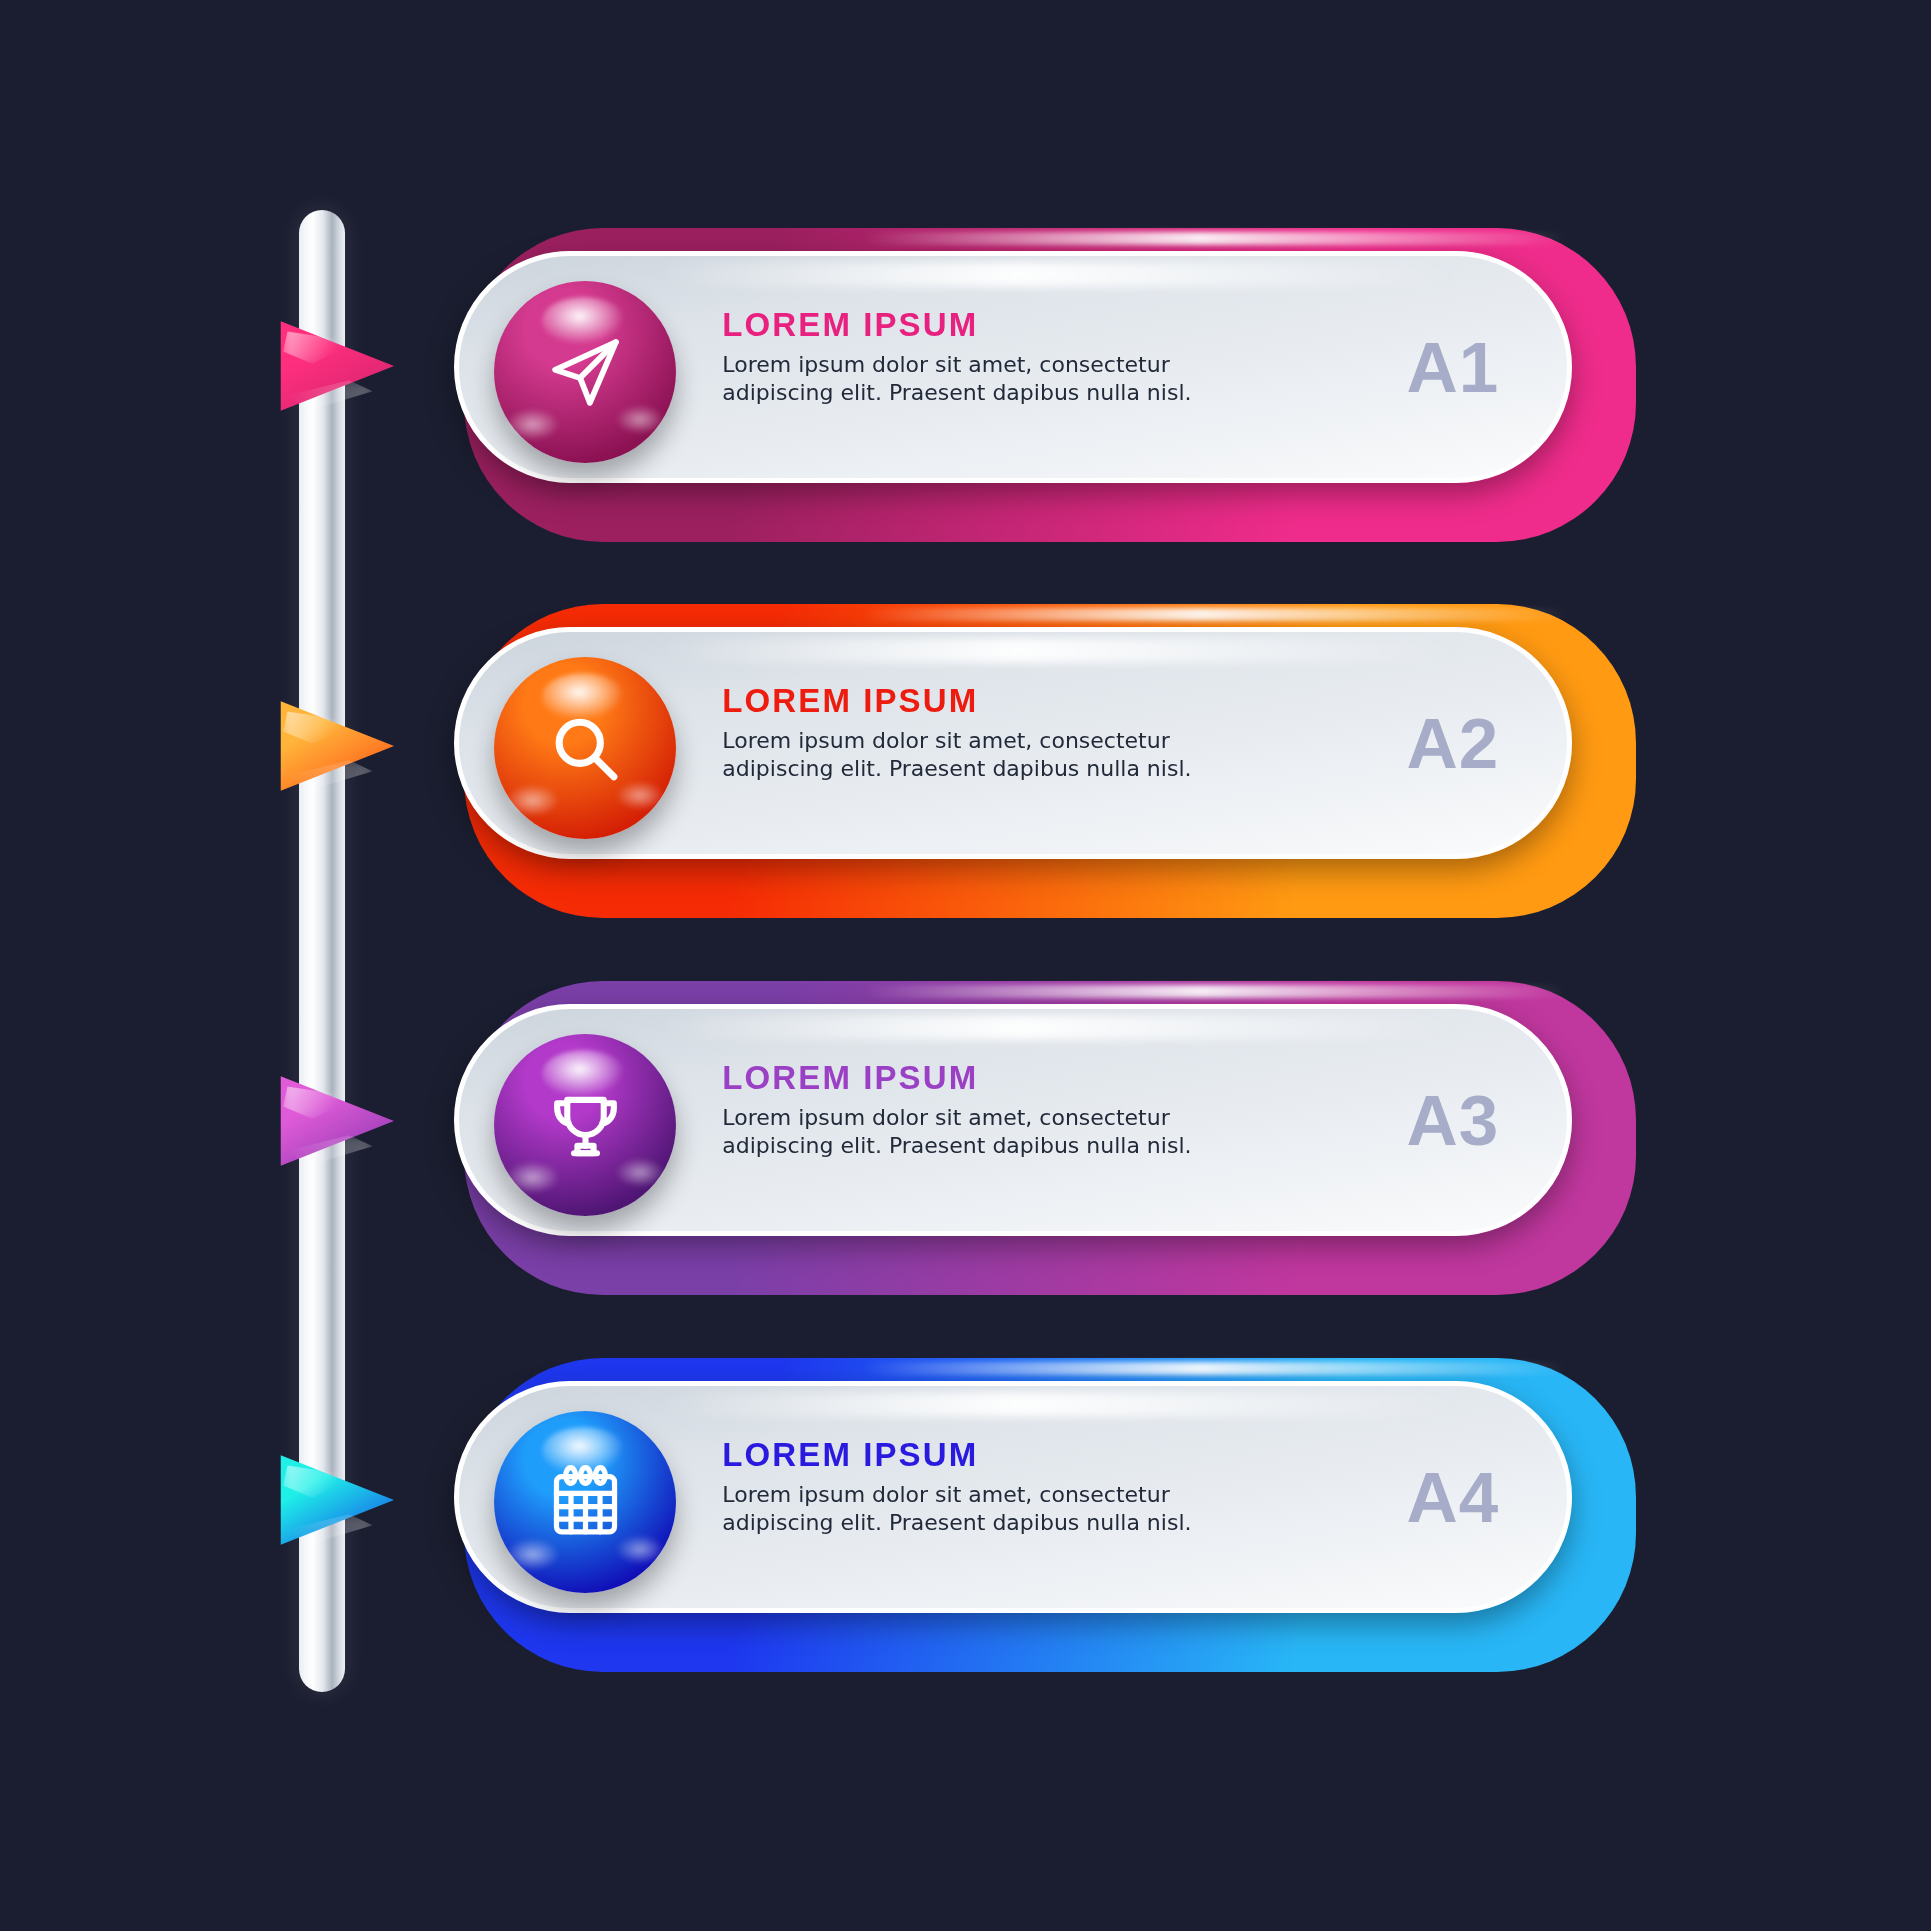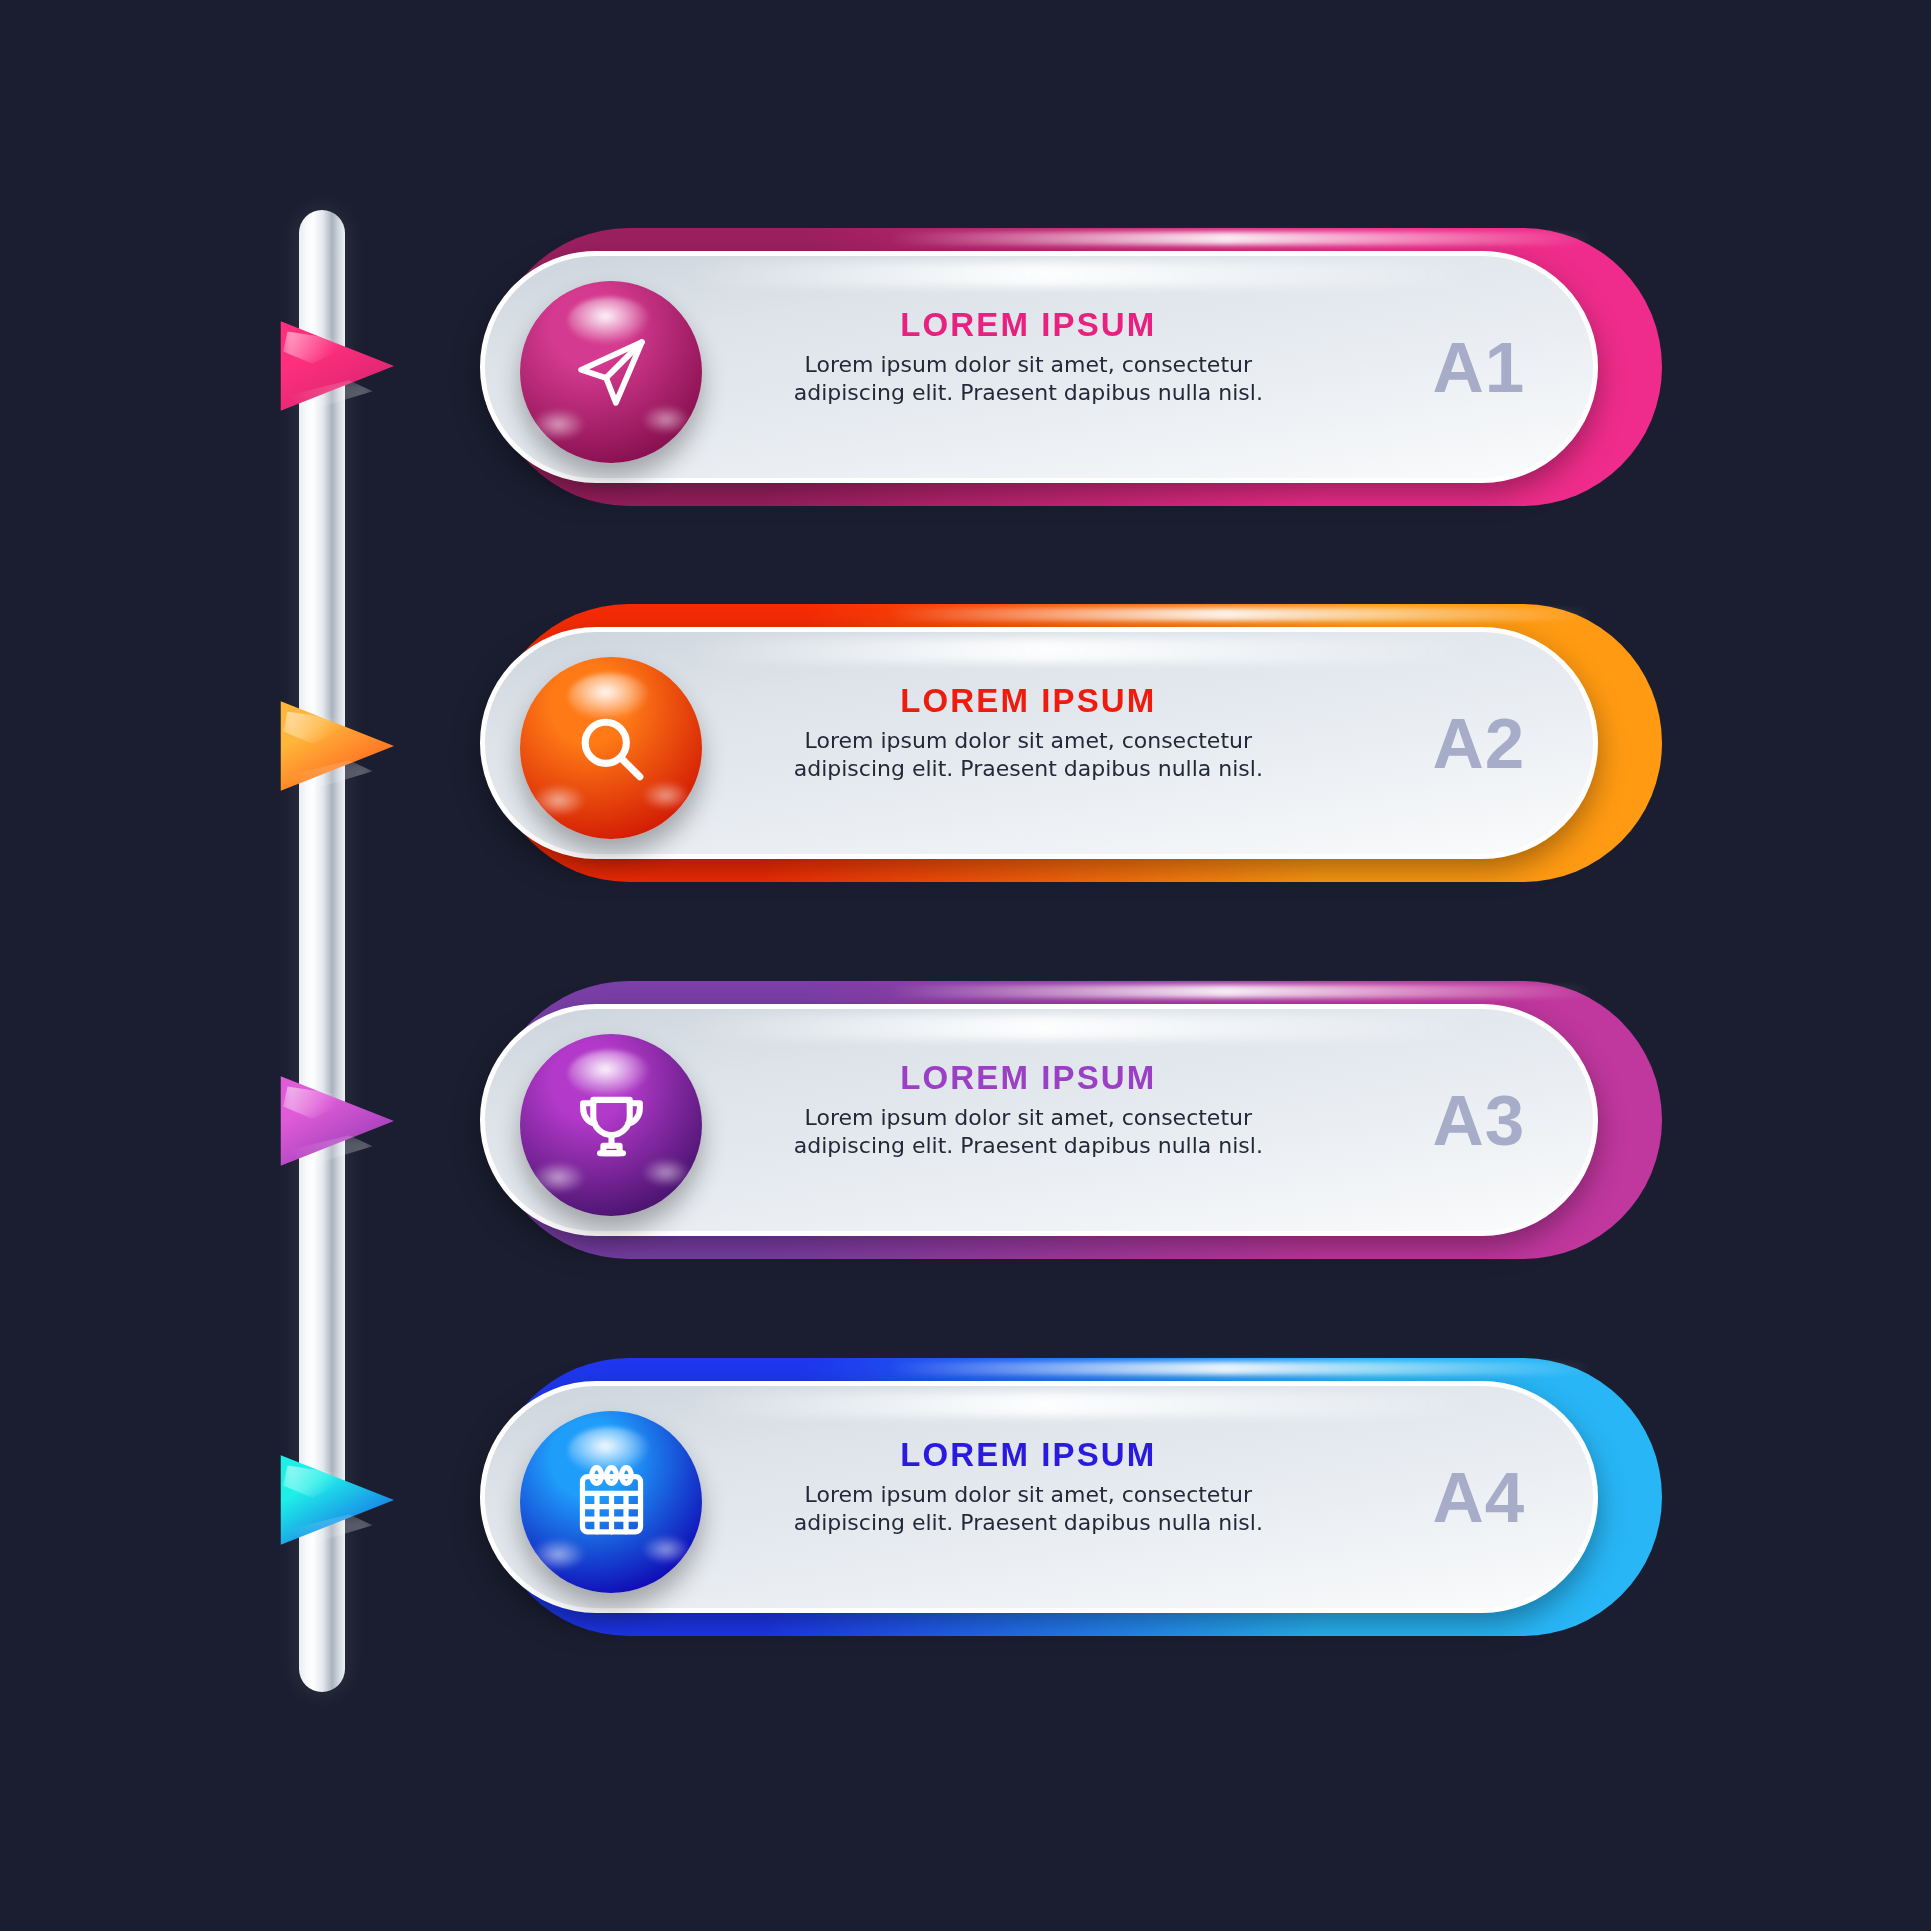--- a/index.html
+++ b/index.html
@@ -33,21 +33,21 @@
     filter:blur(4.8px);opacity:.75;
   }
   .marker .gloss2{
     position:absolute;left:10%;bottom:12%;width:72%;height:26%;
     clip-path:polygon(0% 50%, 72% 0%, 100% 36%, 24% 100%);
     background:linear-gradient(90deg,rgba(255,255,255,.0),rgba(255,255,255,.55));
     filter:blur(5.8px);opacity:.6;
   }
 
   
-  .card{position:absolute;height:278px;left:490px;width:1172px;text-align:center;}
+  .card{position:absolute;height:314px;left:464px;width:1172px;}
   .outer{
     position:absolute;inset:0;border-radius:139px;
   }
   .outer-sheen{
     position:absolute;left:34%;right:6%;top:3.9px;height:13.5px;border-radius:9.7px;
     background:linear-gradient(90deg,rgba(255,255,255,0),rgba(255,255,255,.92) 48%,rgba(255,255,255,0));
     filter:blur(2.9px);
   }
   .inner{
     position:absolute;left:-9.7px;top:23px;width:1118px;height:232px;

